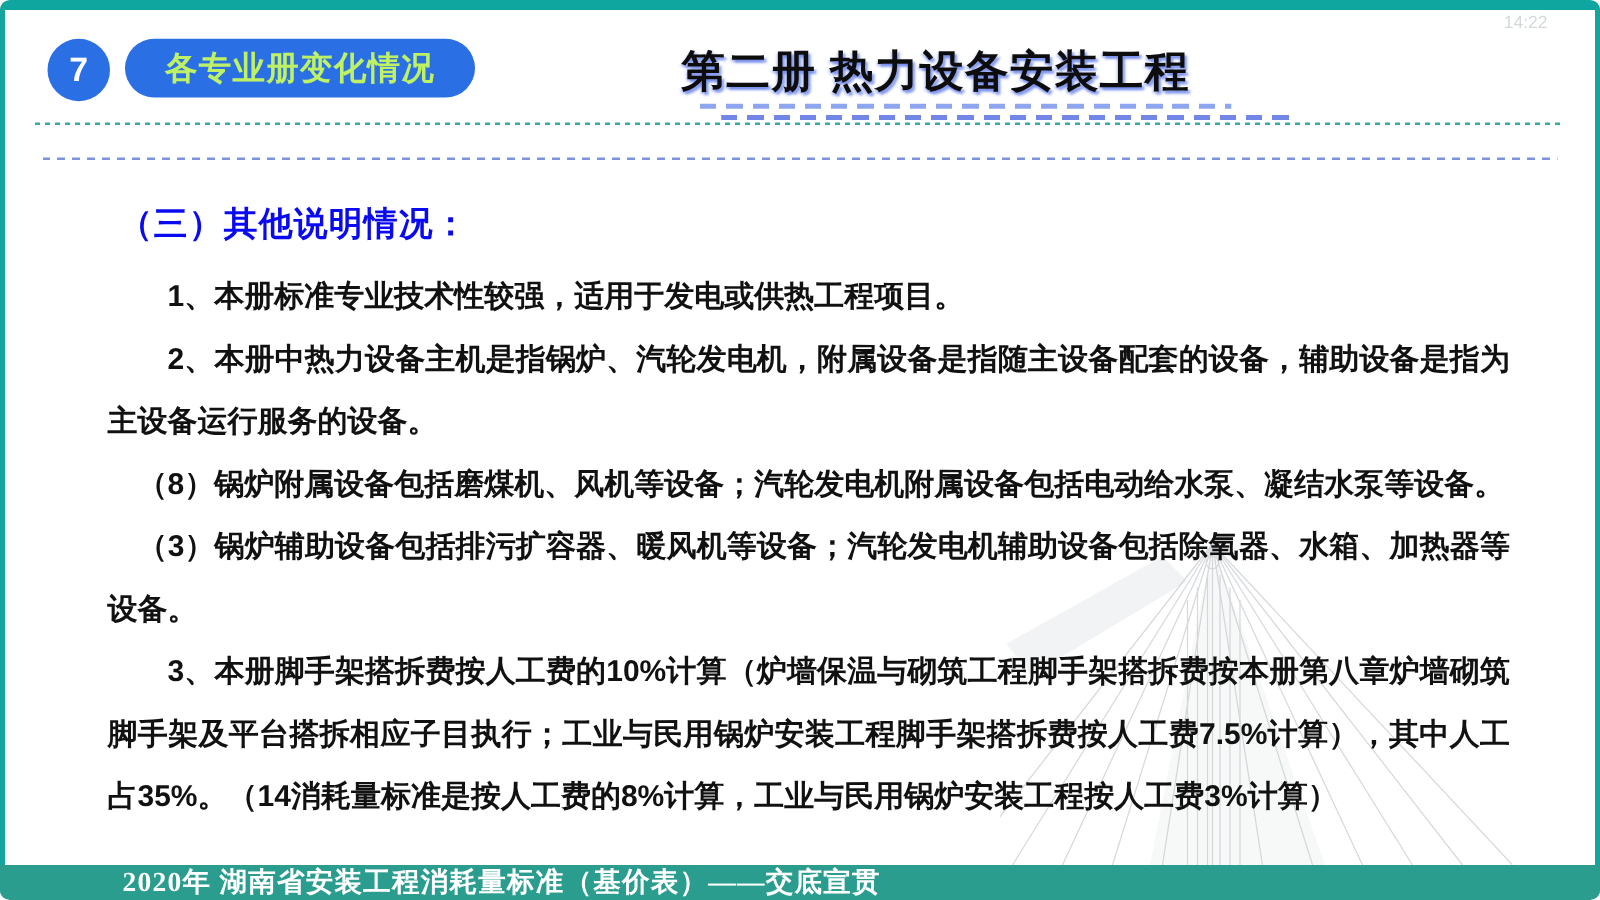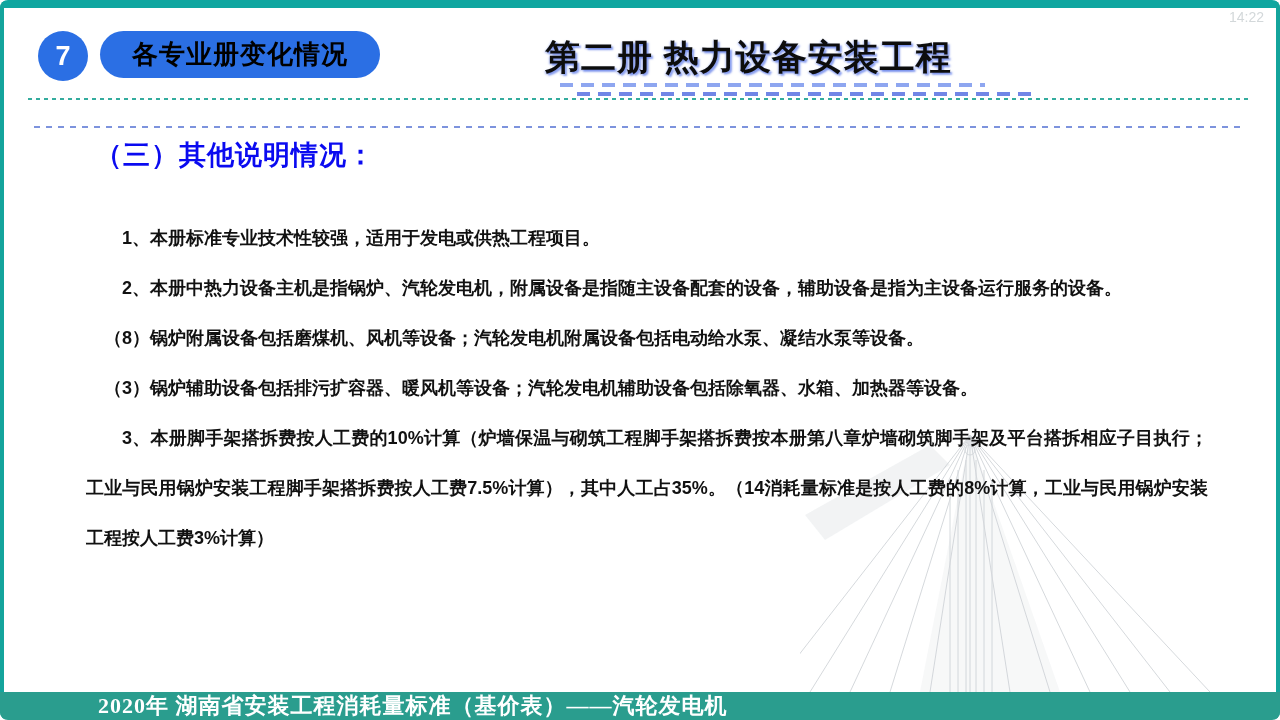--- a/index.html
+++ b/index.html
@@ -18,46 +18,46 @@
   .footer-text  { color:#ffffff; font-family:"Liberation Serif","DejaVu Serif",serif;
                   font-weight:bold; font-size:22px; letter-spacing:1px; white-space:nowrap; }
   
   .page-num-circle {
     position:absolute; left:38px; top:31px; width:50px; height:50px; border-radius:50%;
     background:#2b6fe4; color:#fff; font-size:27px; font-weight:bold;
     display:flex; align-items:center; justify-content:center; z-index:2;
   }
   .section-pill {
     position:absolute; left:100px; top:31px; width:280px; height:47px; border-radius:26px;
-    background:#2b6fe4; color:#000000; font-size:26px; font-weight:bold;
+    background:#2b6fe4; color:#bef264; font-size:26px; font-weight:bold;
     display:flex; align-items:center; justify-content:center; letter-spacing:1px; z-index:2;
   }
   .slide-title {
     position:absolute; left:545px; top:34px; width:450px; text-align:left;
     font-size:35px; font-weight:bold; color:#0d0d0d; letter-spacing:1px; z-index:2;
     text-shadow:2px 2px 2px rgba(77,109,230,.65), -1px 1px 2px rgba(77,109,230,.38);
     white-space:nowrap;
   }
   .dash-row1 { position:absolute; left:560px; top:83px; width:425px; height:4px; z-index:2;
     background:repeating-linear-gradient(90deg,#8ea6f0 0 13px, transparent 13px 21px); }
   .dash-row2 { position:absolute; left:577px; top:92px; width:455px; height:4px; z-index:2;
     background:repeating-linear-gradient(90deg,#7186e6 0 13px, transparent 13px 21px); }
   .teal-dash { position:absolute; left:28px; top:98px; width:1224px; height:2px; z-index:2;
     background:repeating-linear-gradient(90deg,#34ac9e 0 4px, transparent 4px 8px); }
   .blue-dash { position:absolute; left:34px; top:126px; width:1212px; height:2px; z-index:2;
     background:repeating-linear-gradient(90deg,#7d93dd 0 6px, transparent 6px 12px); }
-  .clock { position:absolute; top:9px; right:16px; color:#d3d8da; font-size:14px; z-index:4;margin-left:44px; }
+  .clock { position:absolute; top:9px; right:42px; color:#d3d8da; font-size:14px; z-index:4;margin-left:44px; }
   
   .content-heading {
-    position:absolute; left:95px; top:137px; font-size:27px; font-weight:bold;
+    position:absolute; left:95px; top:161px; font-size:27px; font-weight:bold;
     color:#0a0af0; letter-spacing:1px; z-index:2;
   }
   .body-text {
     position:absolute; left:86px; top:213px; width:1122px; z-index:2;
-    font-size:18px; font-weight:bold; color:#111; line-height:50px; text-align:justify;
+    font-size:24px; font-weight:bold; color:#111; line-height:50px; text-align:justify;
   }
   .body-text p { margin:0; }
   .ind2 { text-indent:2em; }
   .ind1 { text-indent:1em; }
   
   .watermark { position:absolute; left:800px; top:420px; width:410px; height:272px; z-index:1; opacity:.85; }
 </style>
 </head>
 <body>
 
@@ -106,16 +106,16 @@
 
   <div class="body-text">
     <p class="ind2">1、本册标准专业技术性较强，适用于发电或供热工程项目。</p>
     <p class="ind2">2、本册中热力设备主机是指锅炉、汽轮发电机，附属设备是指随主设备配套的设备，辅助设备是指为主设备运行服务的设备。</p>
     <p class="ind1">（8）锅炉附属设备包括磨煤机、风机等设备；汽轮发电机附属设备包括电动给水泵、凝结水泵等设备。</p>
     <p class="ind1">（3）锅炉辅助设备包括排污扩容器、暖风机等设备；汽轮发电机辅助设备包括除氧器、水箱、加热器等设备。</p>
     <p class="ind2">3、本册脚手架搭拆费按人工费的10%计算（炉墙保温与砌筑工程脚手架搭拆费按本册第八章炉墙砌筑脚手架及平台搭拆相应子目执行；工业与民用锅炉安装工程脚手架搭拆费按人工费7.5%计算），其中人工占35%。（14消耗量标准是按人工费的8%计算，工业与民用锅炉安装工程按人工费3%计算）</p>
   </div>
 
   <div class="footer-bar">
-    <span class="footer-text">2020年  湖南省安装工程消耗量标准（基价表）——汽轮发电机</span>
+    <span class="footer-text">2020年  湖南省安装工程消耗量标准（基价表）——交底宣贯</span>
   </div>
 
 </div>
 
 </body></html>

